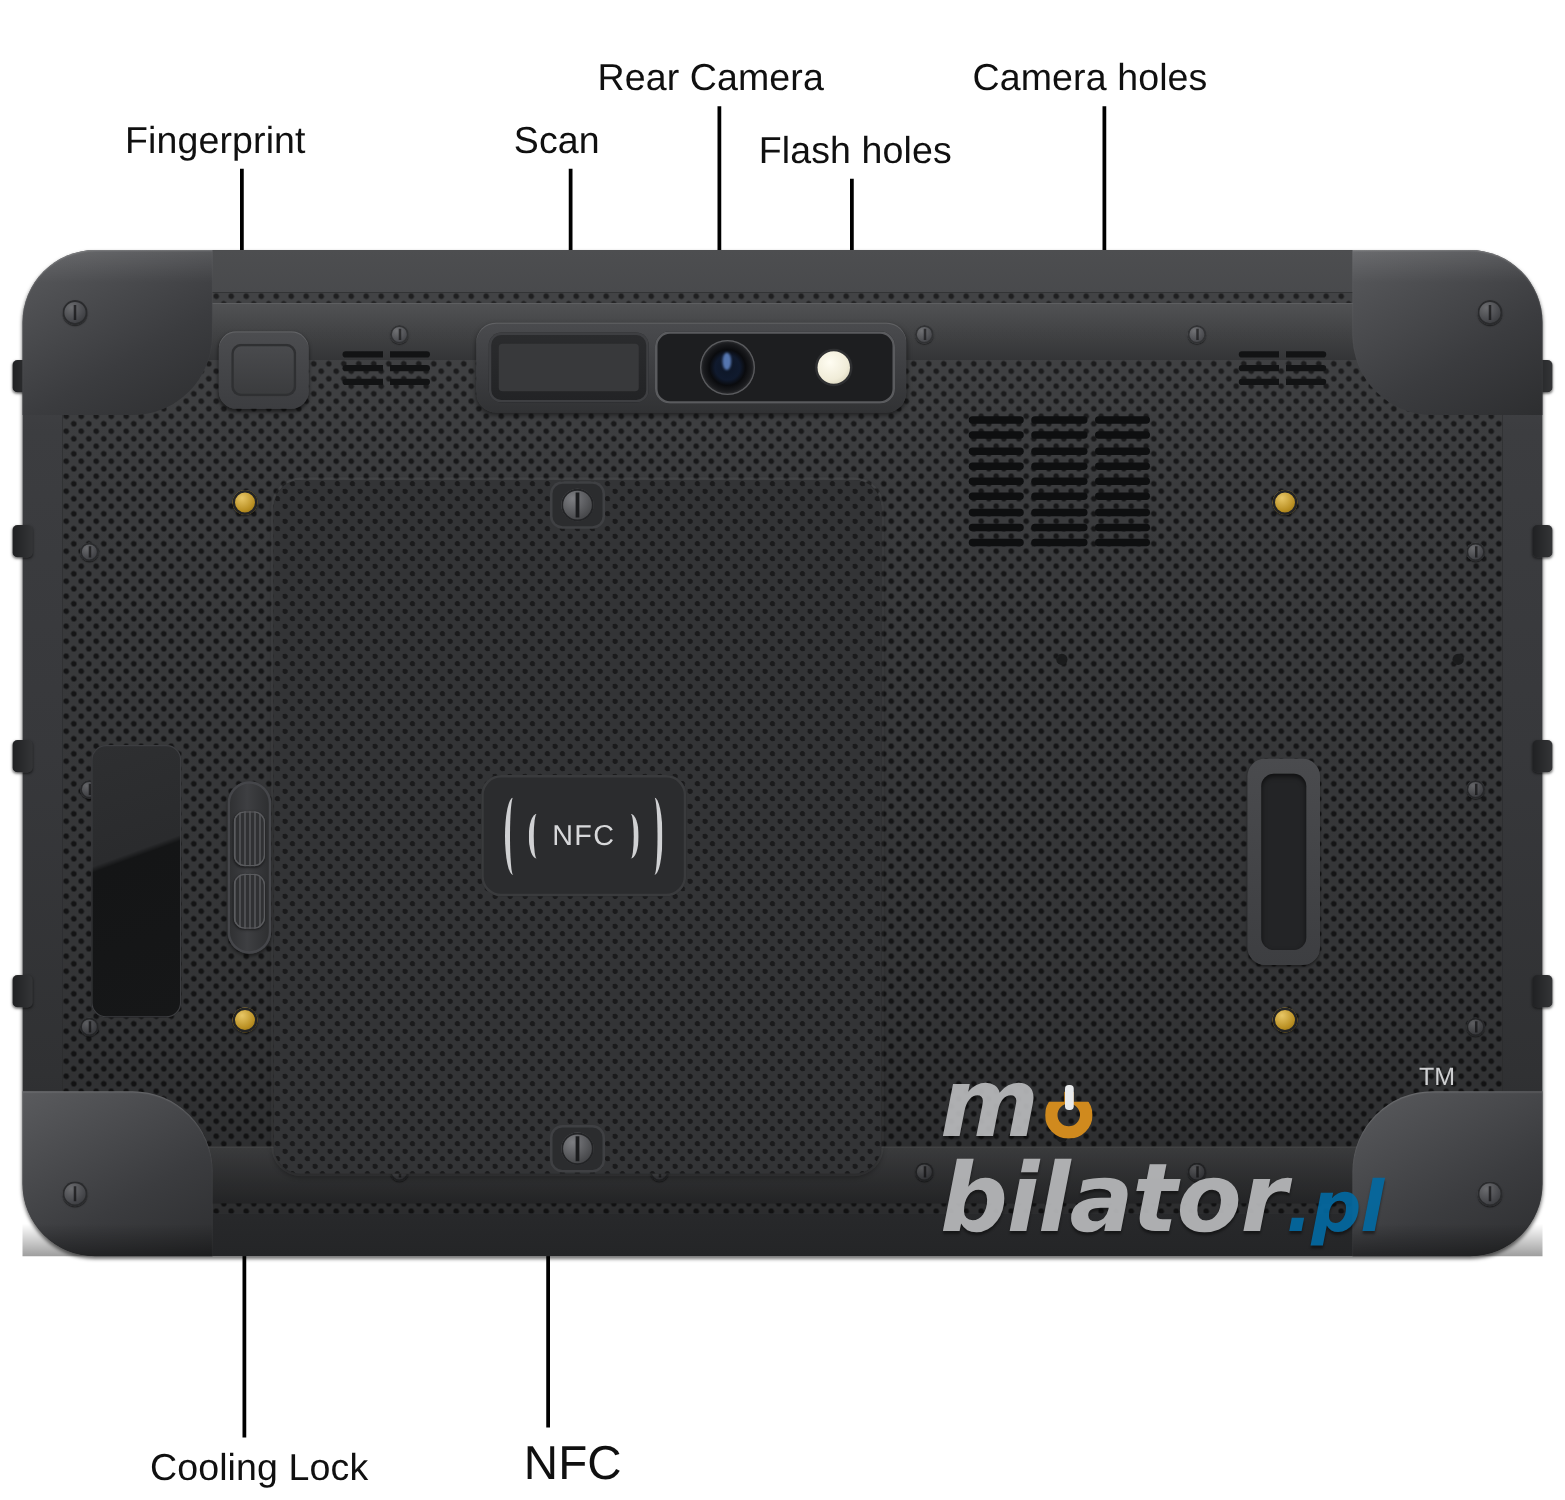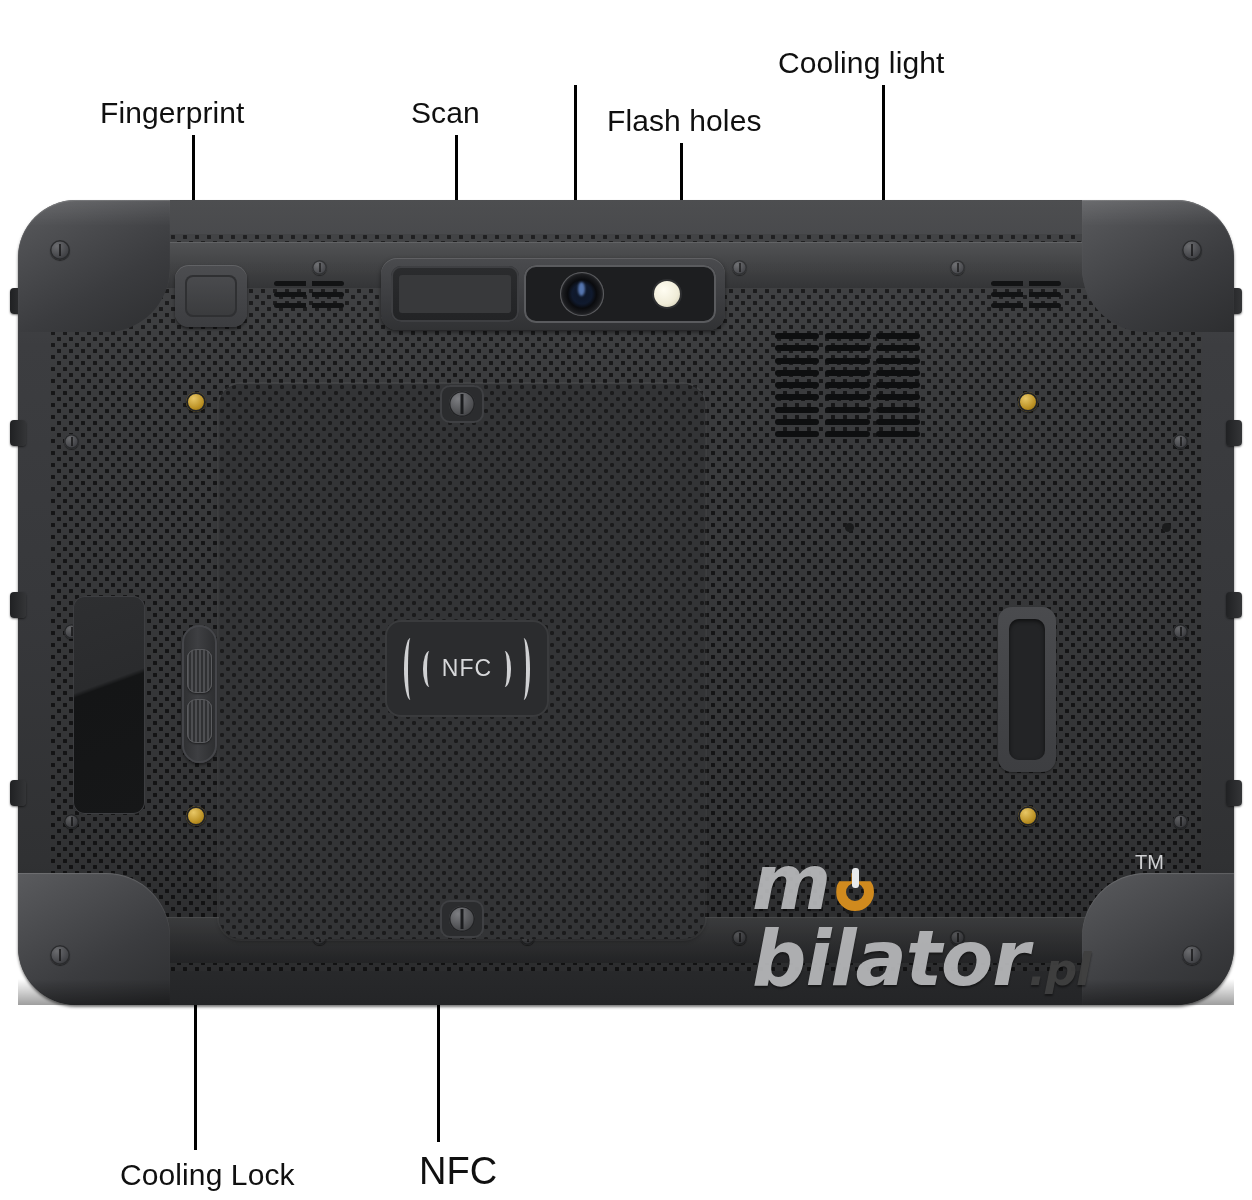--- a/index.html
+++ b/index.html
@@ -258,21 +258,21 @@
   .wm{
     position:absolute;left:752px;top:845px;width:420px;height:100px;
     pointer-events:none;user-select:none;
   }
   .wm .mark{
     font-family:"DejaVu Sans",sans-serif;
     font-style:italic;font-weight:bold;font-size:76px;letter-spacing:-1px;
     color:#b9babc;opacity:.92;line-height:1;
     text-shadow:0 2px 2px rgba(0,0,0,.45);
   }
-  .wm .pl{color:#404040;font-size:45px;}
+  .wm .pl{color:#0369a1;font-size:56px;}
   .wm .tm{
     position:absolute;right:8px;top:6px;color:#cfd0d2;font-size:20px;
     font-family:"Liberation Sans",sans-serif;font-style:normal;font-weight:normal;
   }
   .pwr{
     display:inline-block;position:relative;width:50px;height:50px;vertical-align:-7px;
     margin:0 1px;
   }
   .pwr::before{
     content:"";position:absolute;left:5px;top:7px;width:38px;height:38px;border-radius:50%;
@@ -289,26 +289,27 @@
 <body>
 
 <div class="stage">
 
   <div class="label" style="left:100px;top:96px;">Fingerprint</div>
   <div class="leader" style="left:192px;top:135px;height:133px;"></div>
 
   <div class="label" style="left:411px;top:96px;">Scan</div>
   <div class="leader" style="left:455px;top:135px;height:148px;"></div>
 
+  <div class="label" style="left:478px;top:46px;">Rear Camera</div>
   <div class="leader" style="left:574px;top:85px;height:208px;"></div>
 
   <div class="label" style="left:607px;top:104px;">Flash holes</div>
   <div class="leader" style="left:680px;top:143px;height:183px;"></div>
 
-  <div class="label" style="left:778px;top:46px;">Cooling light</div>
+  <div class="label" style="left:778px;top:46px;">Camera holes</div>
   <div class="leader" style="left:882px;top:85px;height:260px;"></div>
 
   <div class="label" style="left:120px;top:1158px;">Cooling Lock</div>
   <div class="leader" style="left:194px;top:765px;height:385px;"></div>
 
   <div class="label big" style="left:419px;top:1150px;">NFC</div>
   <div class="leader" style="left:437px;top:690px;height:452px;"></div>
 
   <div class="tablet">
     <div class="frame"></div>

